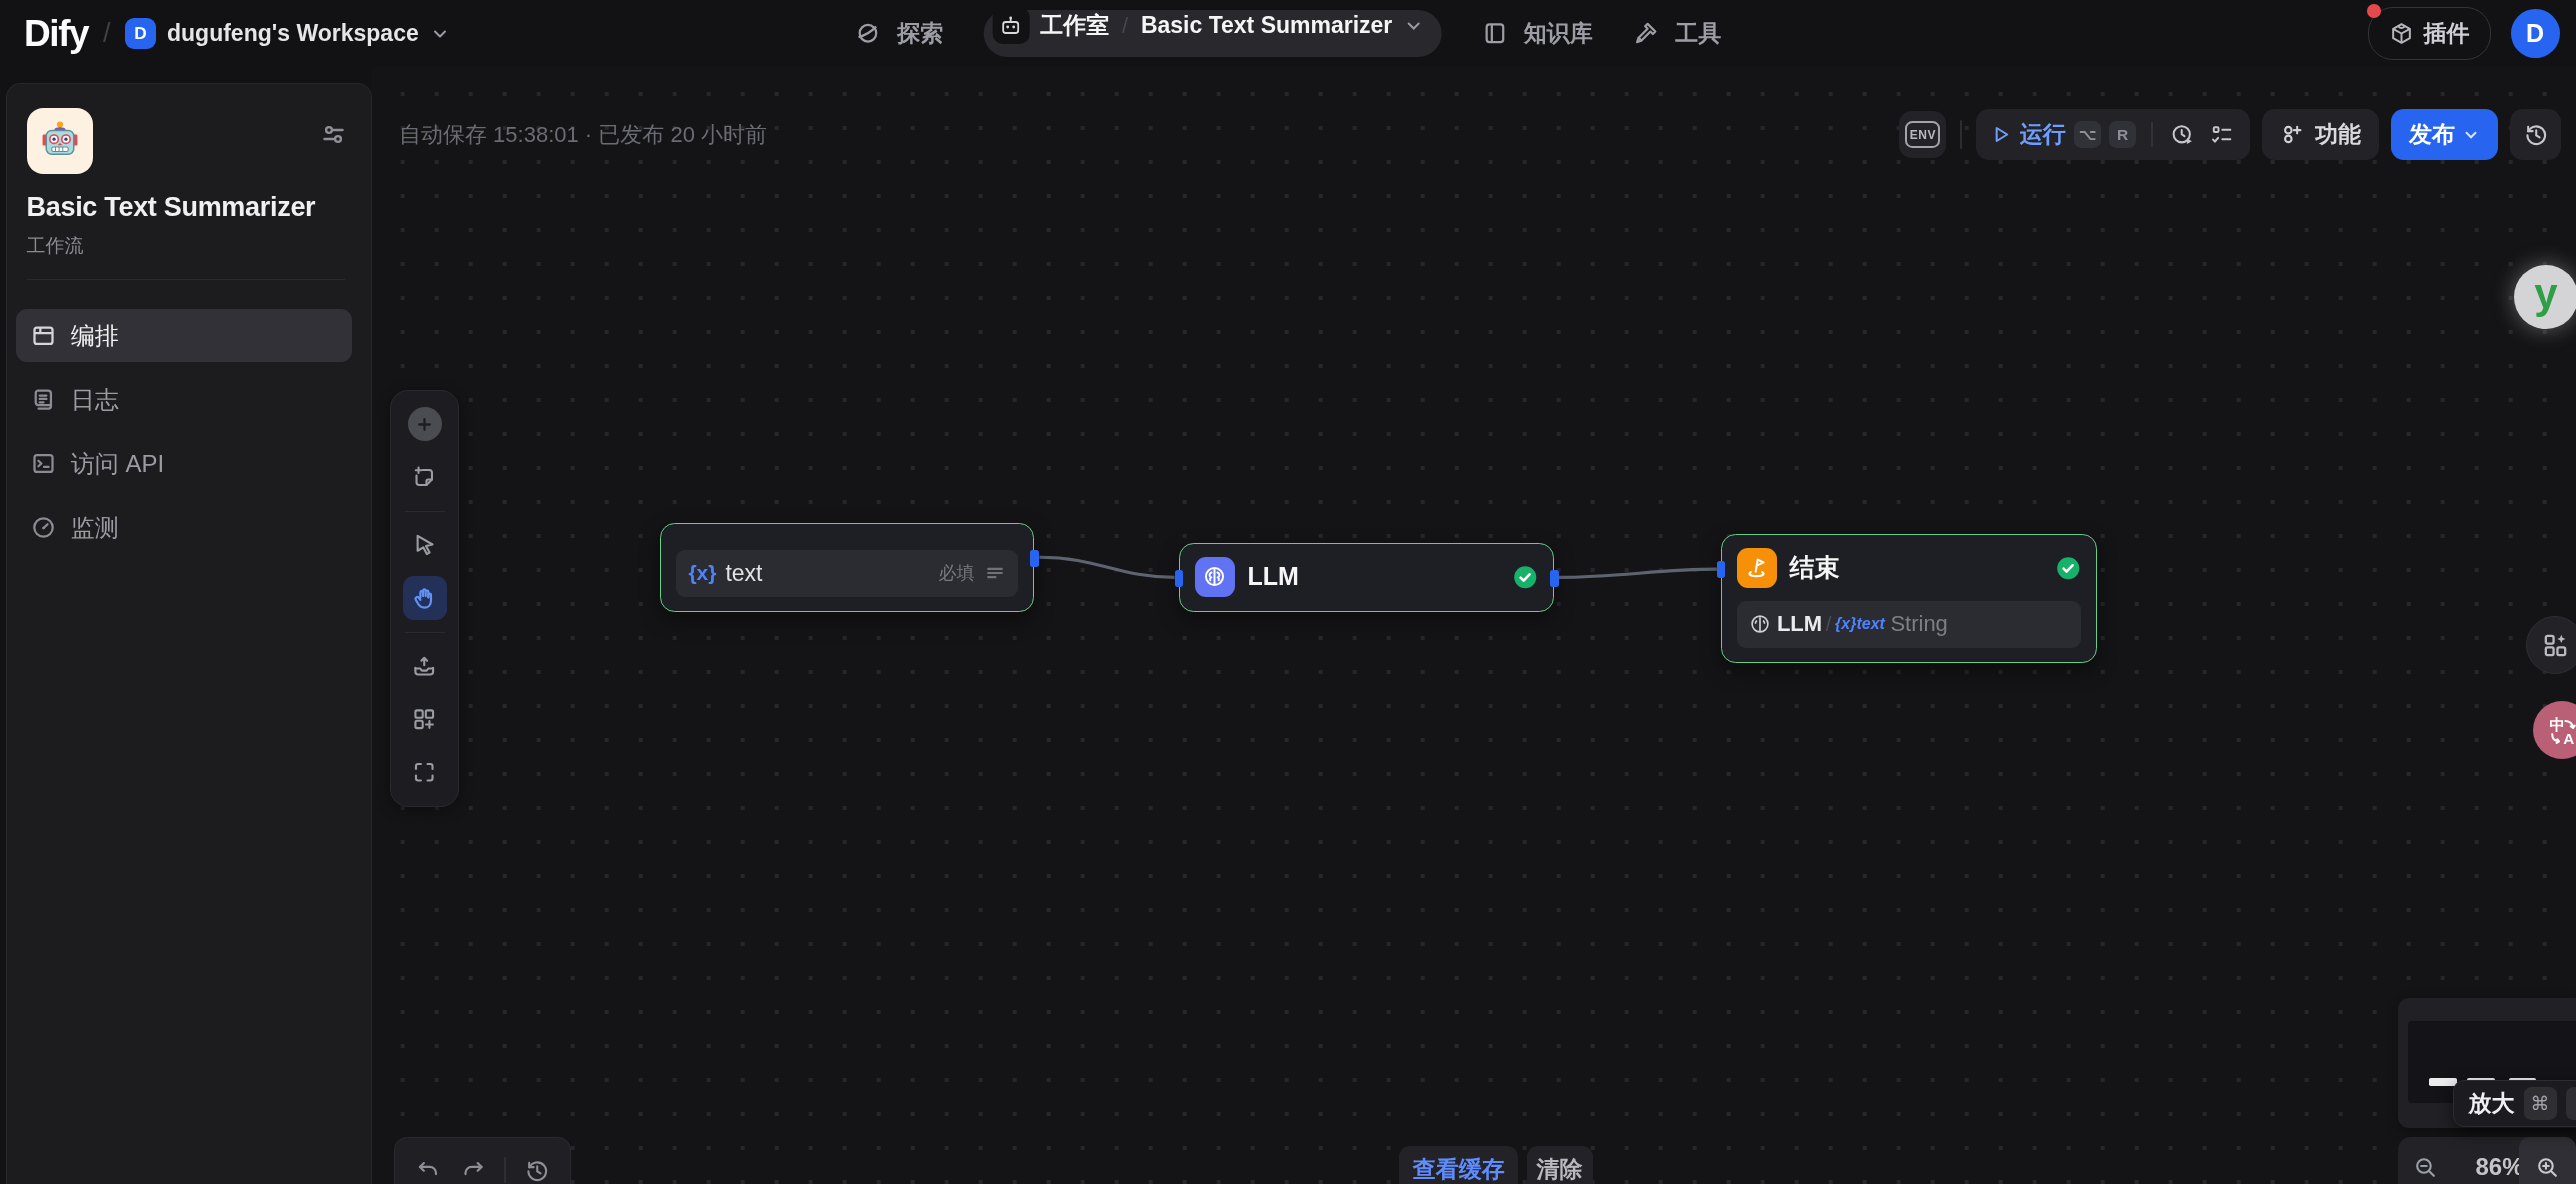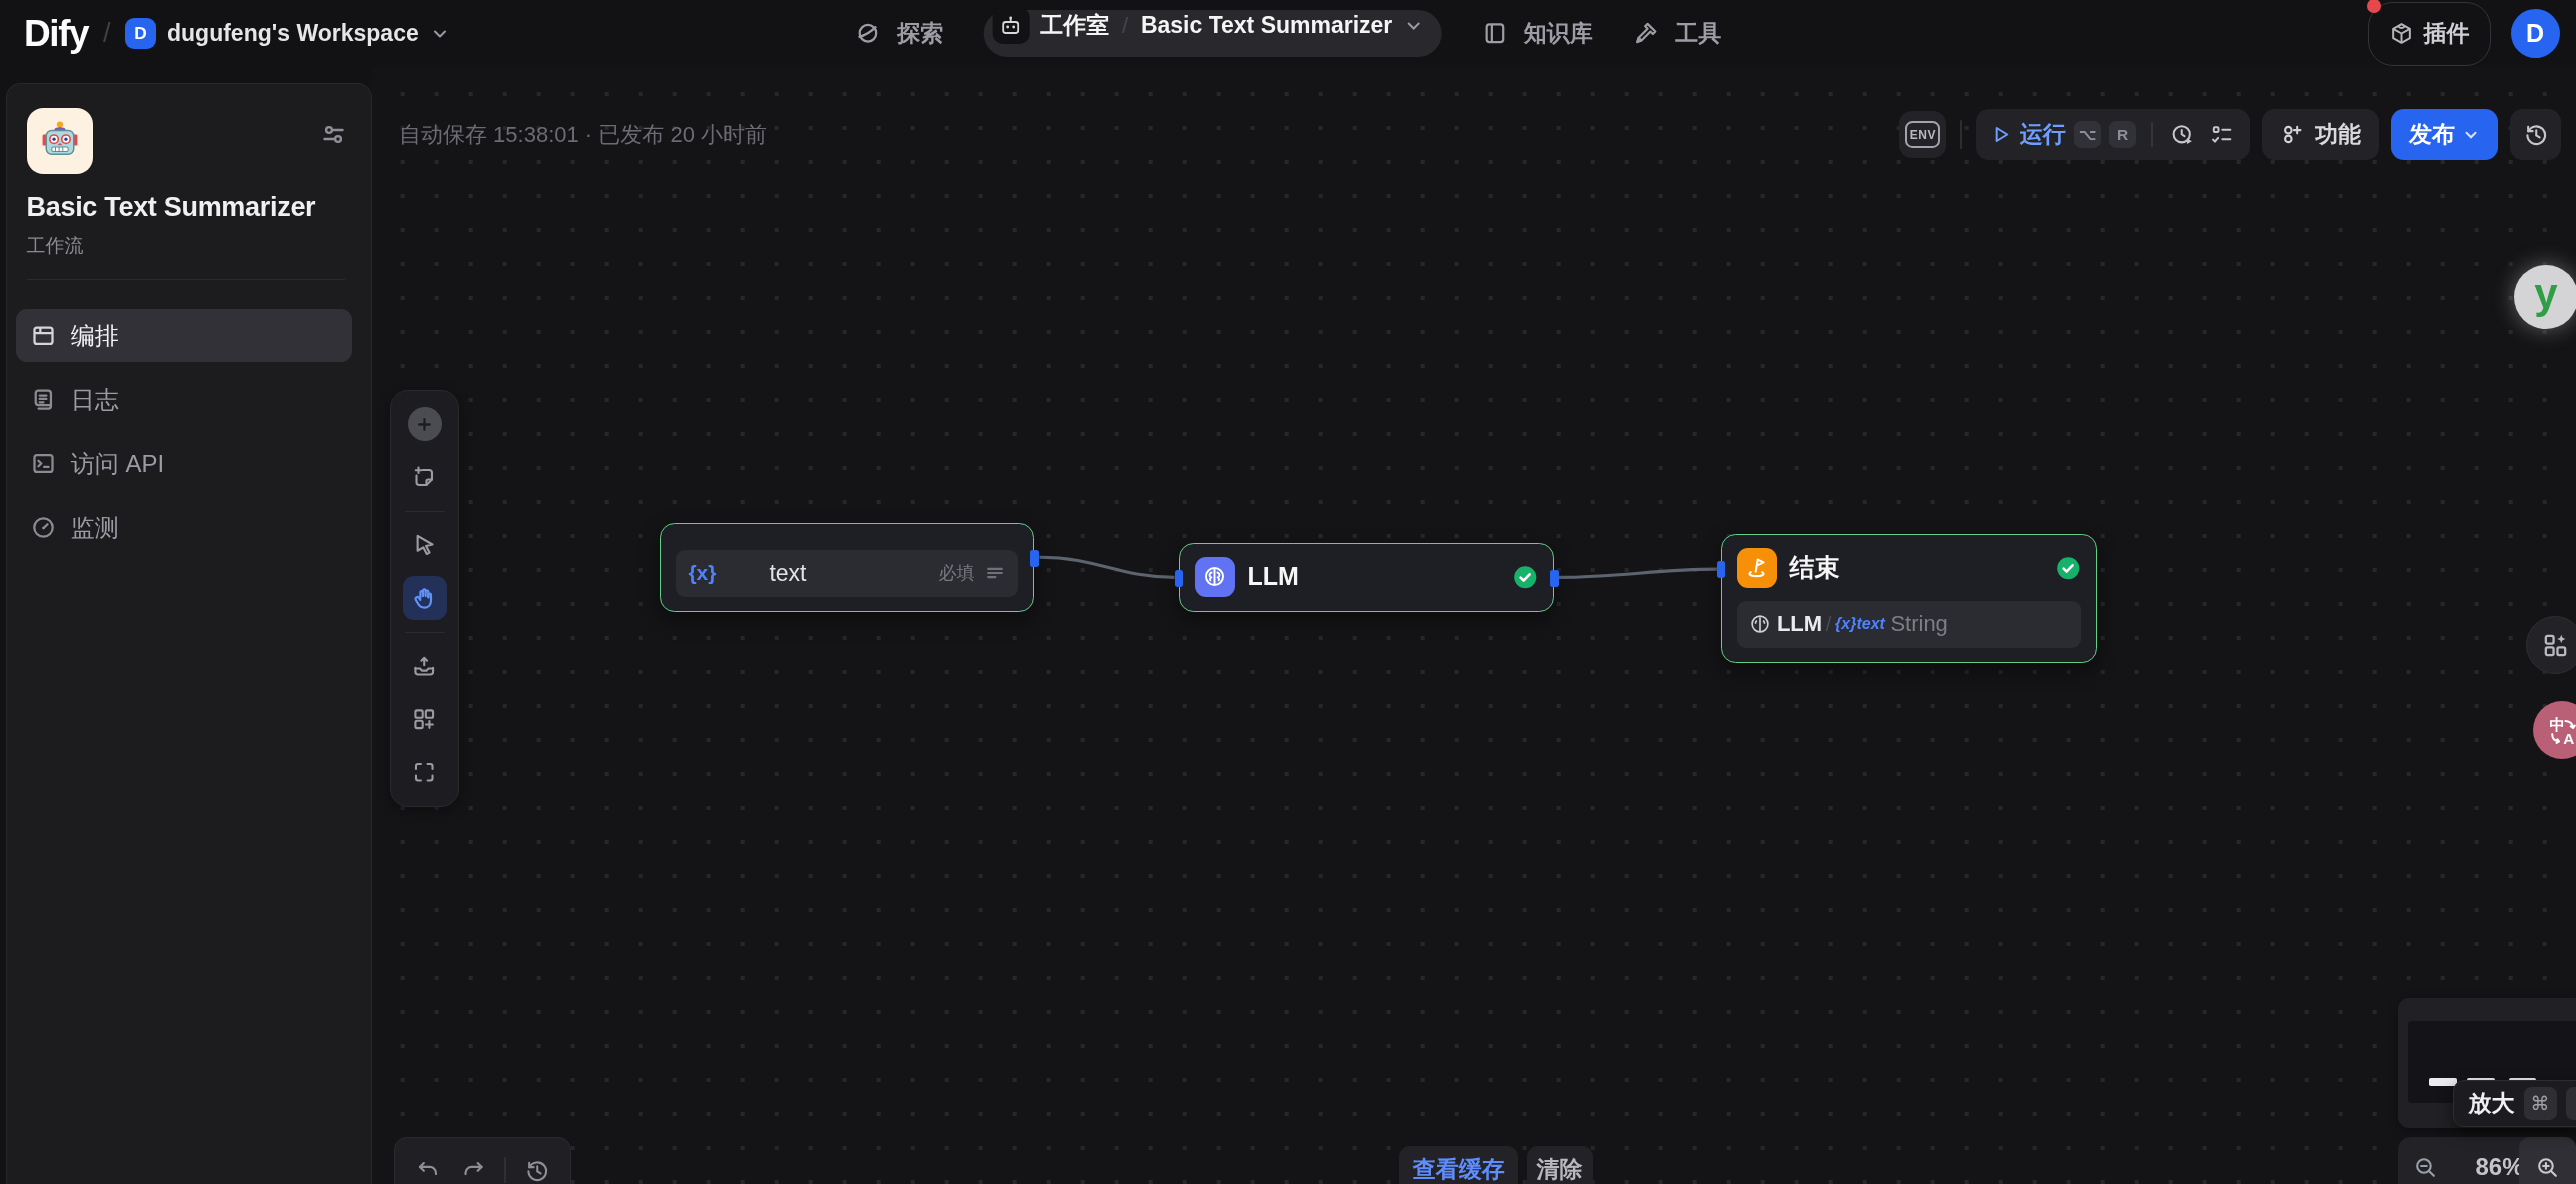--- a/index.html
+++ b/index.html
@@ -17,21 +17,21 @@
   .chev { width:20px; height:20px; color:#9a9aa2; }
   .tb-center { position:absolute; left:50%; top:0; height:67px; transform:translateX(-50%); display:flex; align-items:center; gap:40px; }
   .nav-item { display:flex; align-items:center; gap:16px; color:#9d9da5; font-size:23px; font-weight:600; cursor:pointer; white-space:nowrap; }
   .nav-item svg { width:26.5px; height:26.5px; }
   .studio-pill { display:flex; align-items:center; height:47px; border-radius:26.5px; background:#28282d; padding:0 18px 16px 9px; gap:11px; cursor:pointer; white-space:nowrap; }
   .robot-tile { width:37px; height:37px; border-radius:10px; background:#121215; display:flex; align-items:center; justify-content:center; color:#d8d8dc; }
   .robot-tile svg { width:24px; height:24px; }
   .studio-pill .lbl { font-size:23px; font-weight:700; color:#f5f5f6; }
   .pill-slash { color:#46464e; font-size:22px; margin:0 1.8px; }
   .tb-right { margin-left:auto; display:flex; align-items:center; gap:20px; }
-  .plugins-pill { position:relative; display:flex; align-items:center; height:64px; border:1.8px solid #33333a; border-radius:25px; padding:0 20px; gap:10px; color:#cfcfd5; font-size:23px; font-weight:600; cursor:pointer; }
+  .plugins-pill { position:relative; display:flex; align-items:center; height:53px; border:1.8px solid #33333a; border-radius:25px; padding:0 20px; gap:10px; color:#cfcfd5; font-size:23px; font-weight:600; cursor:pointer; }
   .plugins-pill svg { width:25px; height:25px; color:#b6b6bd; }
   .red-dot { position:absolute; top:-3.7px; left:-1.8px; width:13.7px; height:13.7px; border-radius:50%; background:#e5484d; }
   .tb-avatar { width:49px; height:49px; border-radius:50%; background:#2765f1; color:#fff; font-size:25px; font-weight:700; display:flex; align-items:center; justify-content:center; cursor:pointer; }
 
   
   .sidebar { position:absolute; top:67px; left:0; width:372px; bottom:0; background:#121214; z-index:40; }
   .side-panel { position:absolute; left:5.5px; right:0; top:16.4px; bottom:0; background:#1c1c1f; border:0.9px solid #27272b; border-bottom:none; border-radius:14.6px 14.6px 0 0; }
   .app-tile { position:absolute; left:20px; top:24px; width:66px; height:66px; border-radius:16.4px; background:#fdf1e2; display:flex; align-items:center; justify-content:center; }
   .side-sliders { position:absolute; right:24px; top:37px; width:27px; height:27px; color:#8f8f96; cursor:pointer; }
   .side-title { position:absolute; left:20px; top:108px; font-size:27px; font-weight:700; color:#f0f0f2; letter-spacing:-0.3px; }
@@ -82,21 +82,21 @@
   
   .edges { position:absolute; inset:0; z-index:1; pointer-events:none; }
   .node { position:absolute; width:374px; background:#1e1f24; border:1.8px solid #64cf88; border-radius:14.6px; padding:12.8px 14.6px 14.6px; z-index:3; box-shadow:0 7.3px 20px rgba(0,0,0,.4); cursor:pointer; }
   .node-head { display:flex; align-items:center; gap:12.8px; height:40px; }
   .node-ico { width:40px; height:40px; border-radius:11px; display:flex; align-items:center; justify-content:center; color:#fff; flex:none; }
   .node-ico svg { width:25px; height:25px; }
   .node-title { font-size:25px; font-weight:700; color:#f6f6f7; }
   .node-check { margin-left:auto; width:26.5px; height:26.5px; flex:none; }
   .node-row { margin-top:12.8px; height:47px; background:#2b2c31; border-radius:9px; display:flex; align-items:center; padding:0 12.8px; gap:9px; }
   .var-badge { color:#4e82ff; font-size:21px; font-weight:700; }
-  .field-name { font-size:23px; color:#e3e3e6;margin-left:44px; }
+  .field-name { font-size:23px; color:#e3e3e6; }
   .required { margin-left:auto; font-size:18px; color:#787880; }
   .lines-ico { width:22px; height:22px; color:#71717a; flex:none; }
   .model-name { font-size:23px; color:#ececef; white-space:nowrap; }
   .chat-badge { margin-left:5.5px; border:1.8px solid #4a4a52; border-radius:6.4px; padding:1.8px 8.2px; font-size:16.4px; font-weight:700; letter-spacing:0.5px; color:#9b9ba4; }
   .end-src { font-size:22px; font-weight:700; color:#ebebee; }
   .end-slash { font-size:20px; color:#4c4c55; margin:0 -1.8px; }
   .end-var { font-size:16px; font-weight:700; color:#4e82ff;font-style:italic; }
   .end-type { font-size:22px; color:#7e7e87; }
   .port { position:absolute; width:8.2px; height:17.3px; border-radius:2.7px; background:#2765f1; top:25.6px; }
   .port.in { left:-5.5px; } .port.out { right:-5.5px; }

